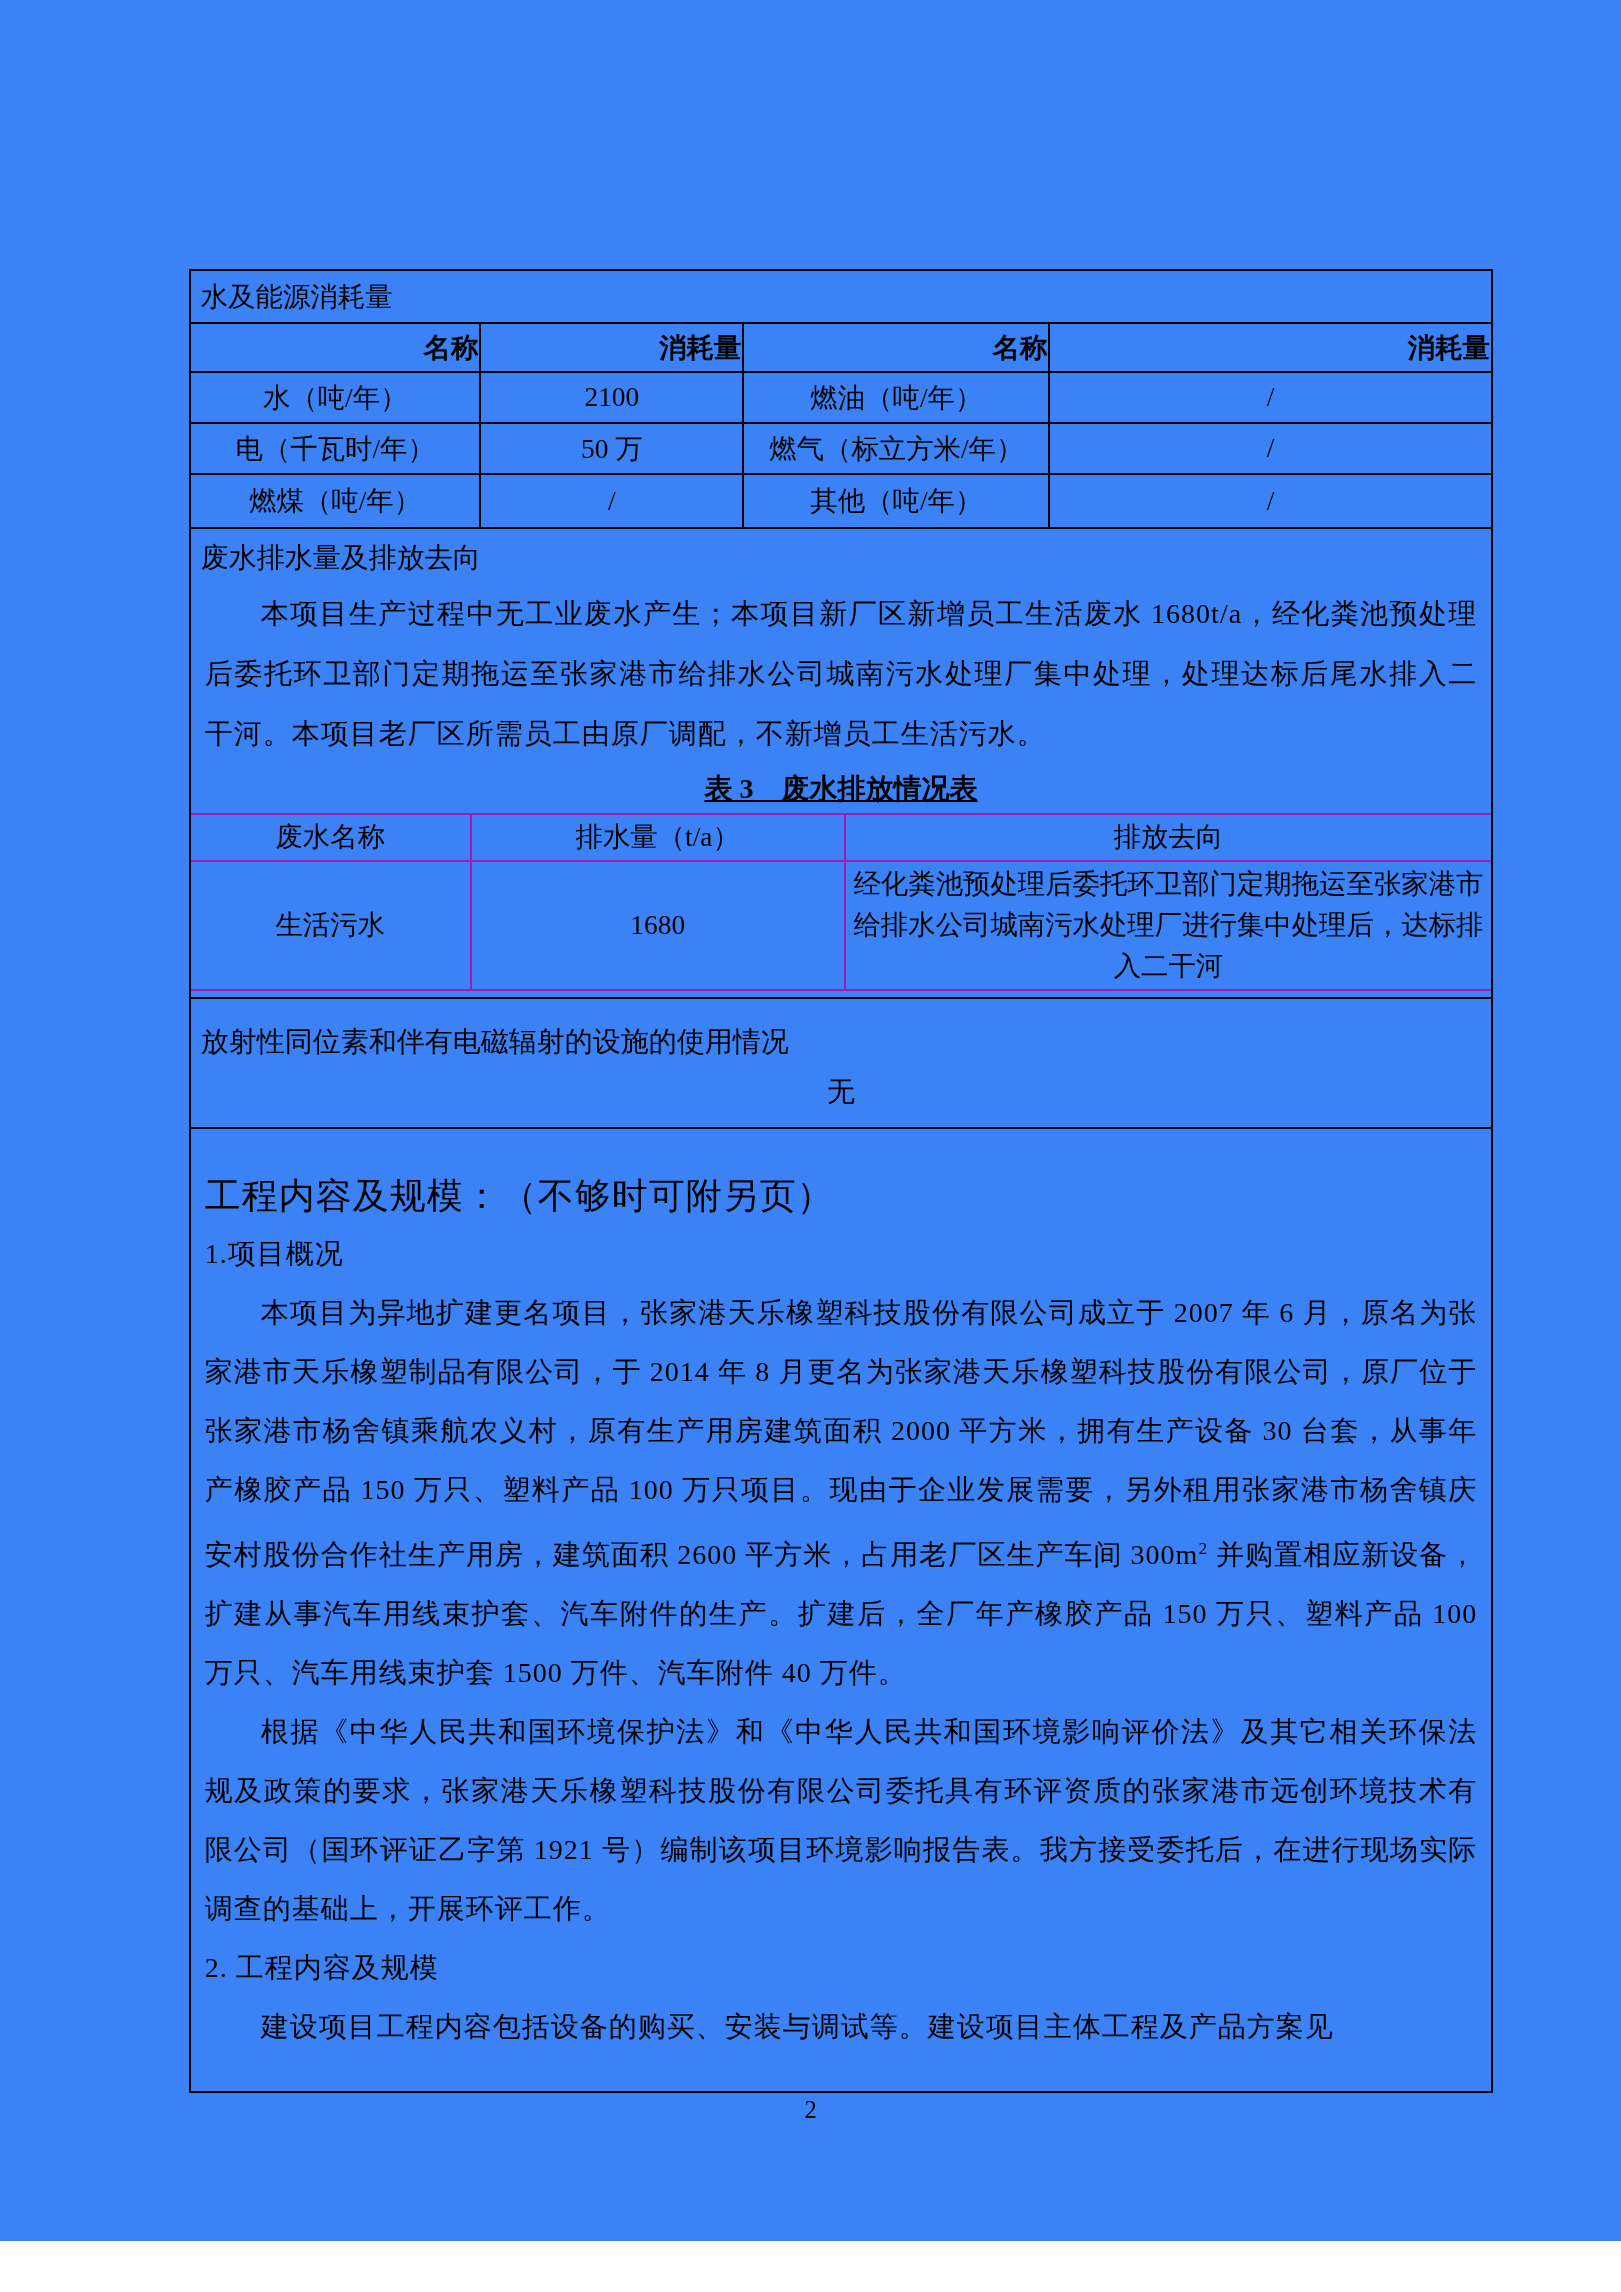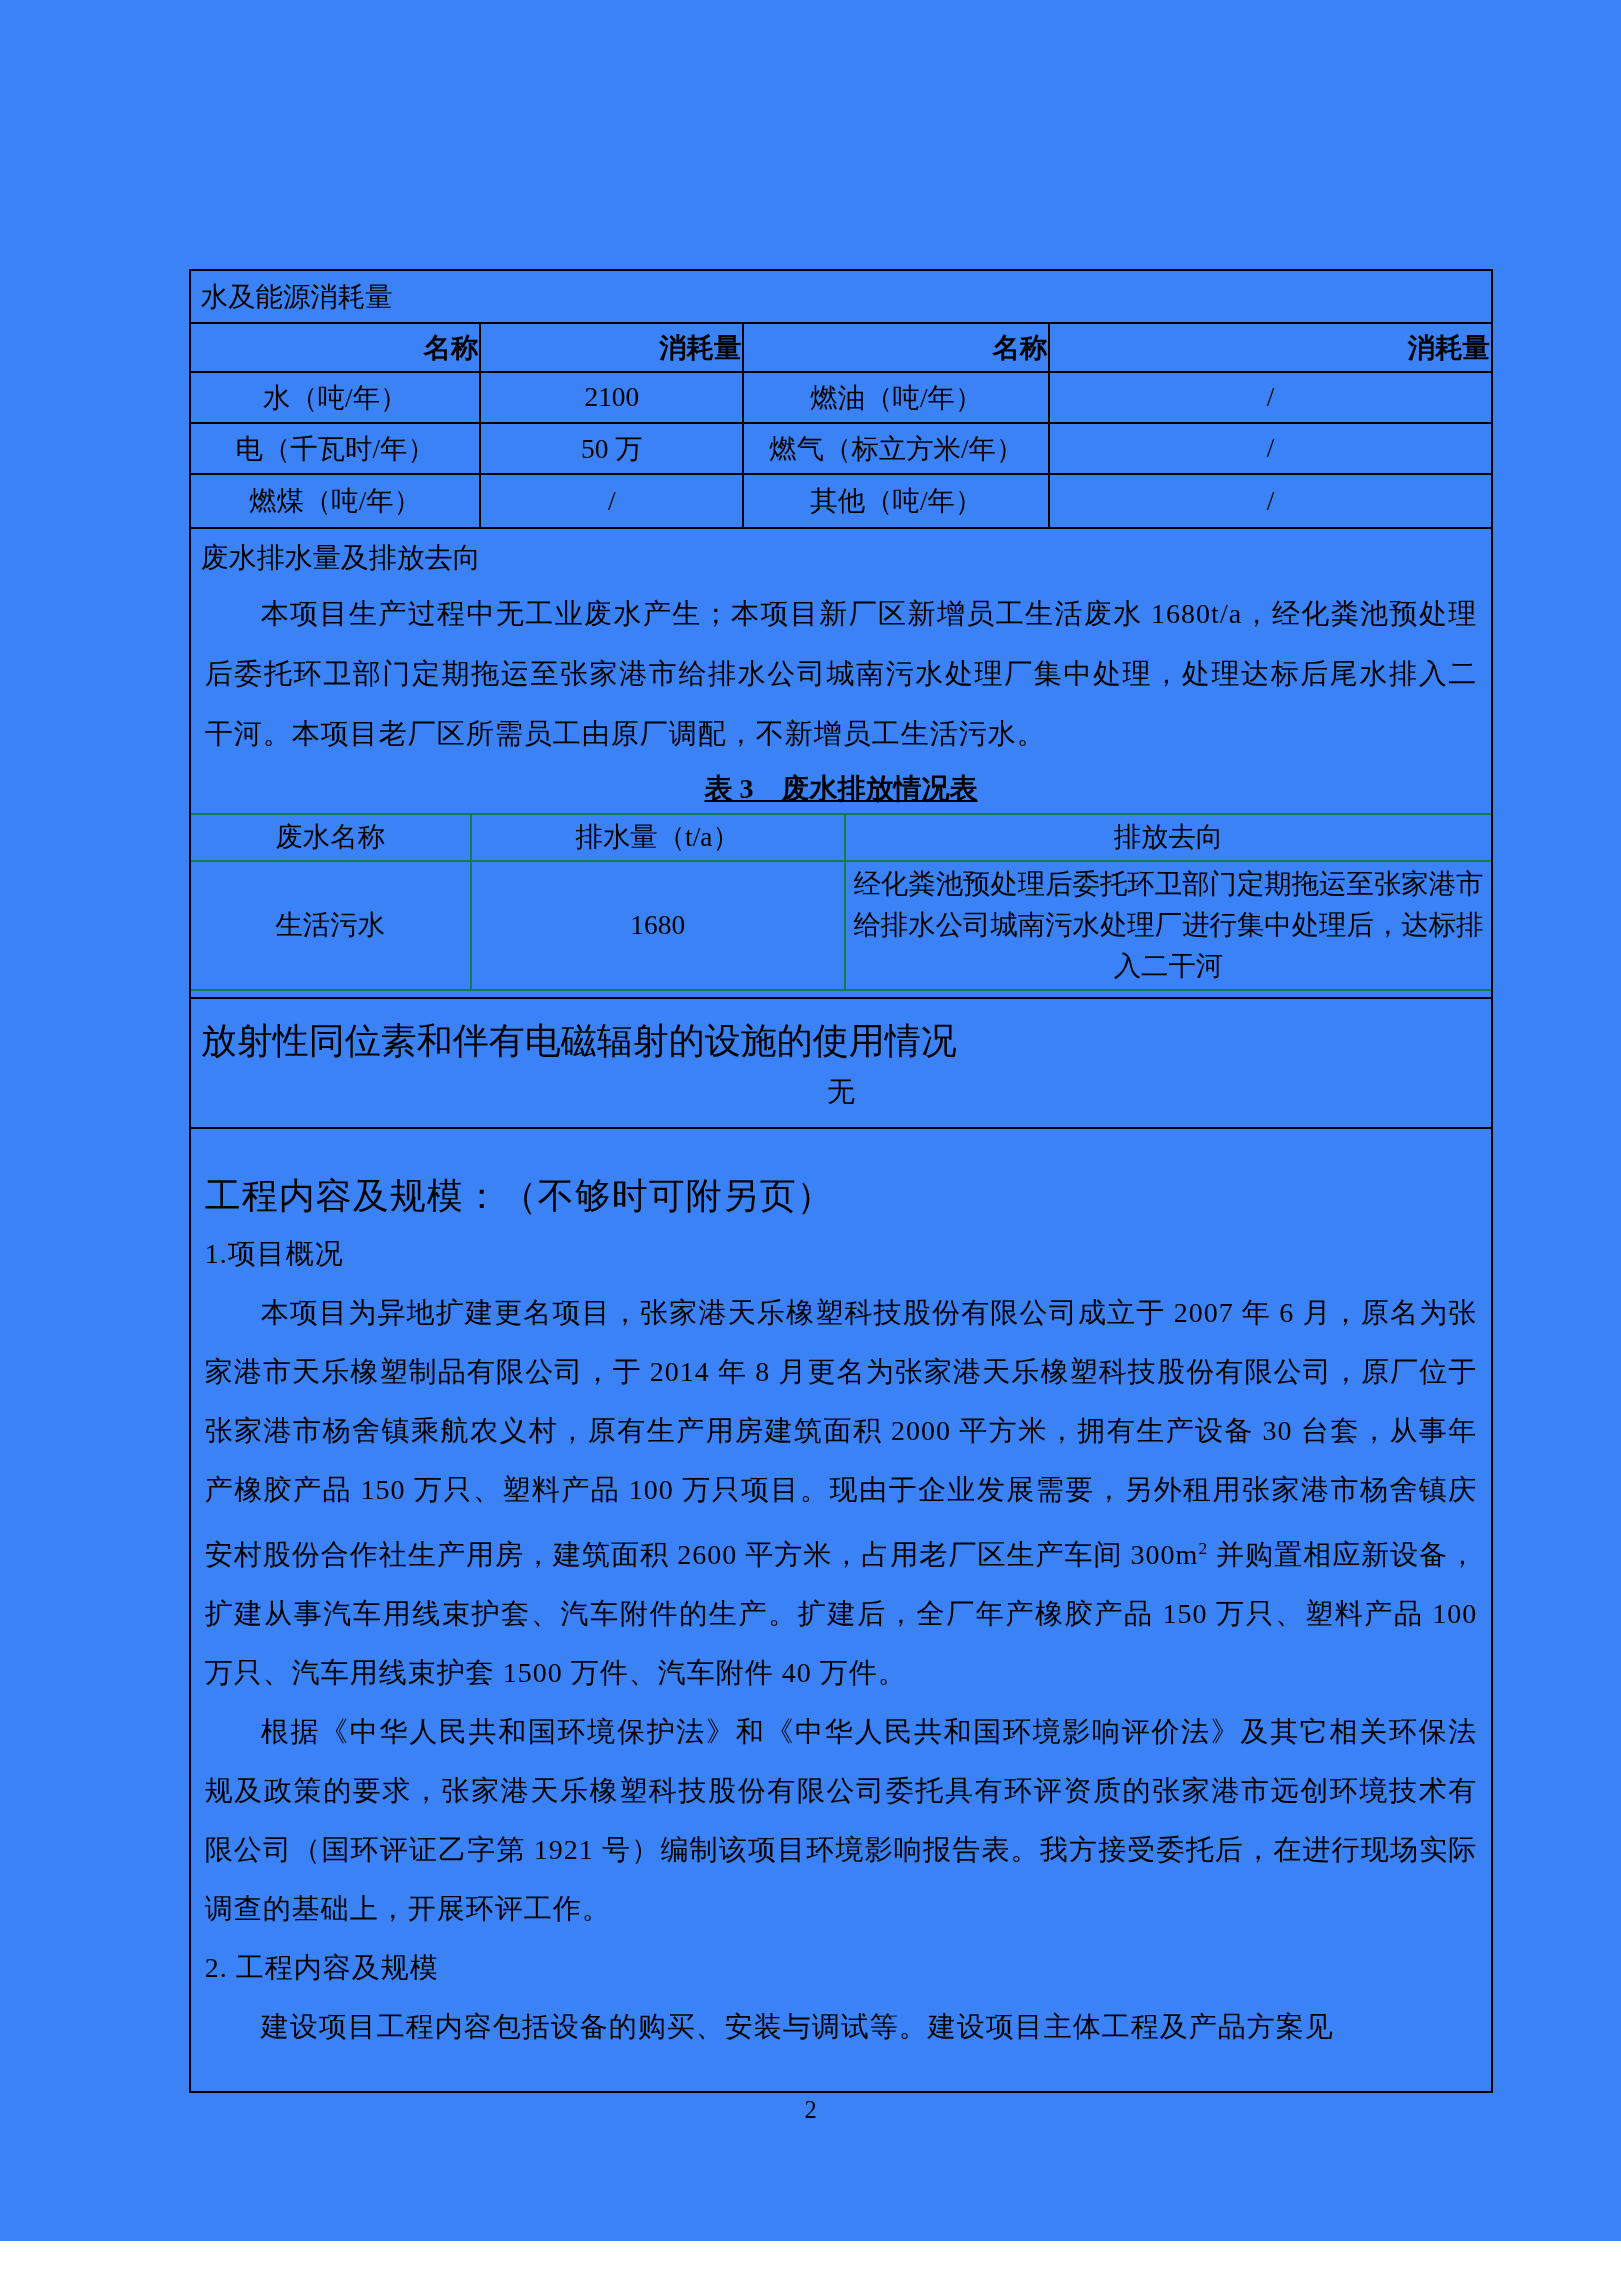--- a/index.html
+++ b/index.html
@@ -33,30 +33,30 @@
   .ww-para {
     margin:3.9px 13.7px 0 13.7px;
     font-size:28px; line-height:60px; letter-spacing:1px;
     text-indent:2em; text-align:justify;
   }
   .ww-caption { text-align:center; font-weight:bold; font-size:28px; line-height:45px; margin-top:2px;text-decoration:underline; }
   table.inner {
     width:100%; border-collapse:collapse; table-layout:fixed;
     margin:2px 0 5.9px 0;
   }
-  table.inner td { border:2px solid #15803d; text-align:center; font-size:27.4px; vertical-align:middle; }
+  table.inner td { border:2px solid #a21caf; text-align:center; font-size:27.4px; vertical-align:middle; }
   table.inner td.no-l { border-left:none; }
   table.inner td.no-r { border-right:none; }
   tr.inner-head td { height:43px; }
   tr.inner-body td { height:125px; }
   .dest-text { line-height:41px; display:inline-block; padding:0 5.9px; }
 
   
   td.radiation { height:128px; vertical-align:top; padding:0; }
-  .rad-title { font-size:36px; line-height:43px; padding:7.8px 0 0 9.8px; }
+  .rad-title { font-size:28px; line-height:43px; padding:7.8px 0 0 9.8px; }
   .rad-value { text-align:center; font-size:28px; line-height:43px; margin-top:7.8px; }
 
   
   td.project { height:956px; vertical-align:top; padding:5.9px 13.7px 0 13.7px; }
   .proj-title { font-size:36px; line-height:55px; letter-spacing:1px; }
   .proj-h { font-size:28px; line-height:59px; letter-spacing:1px; margin:0; }
   .proj-para {
     margin:0; font-size:28px; line-height:59px; letter-spacing:1px;
     text-indent:2em; text-align:justify;
   }

